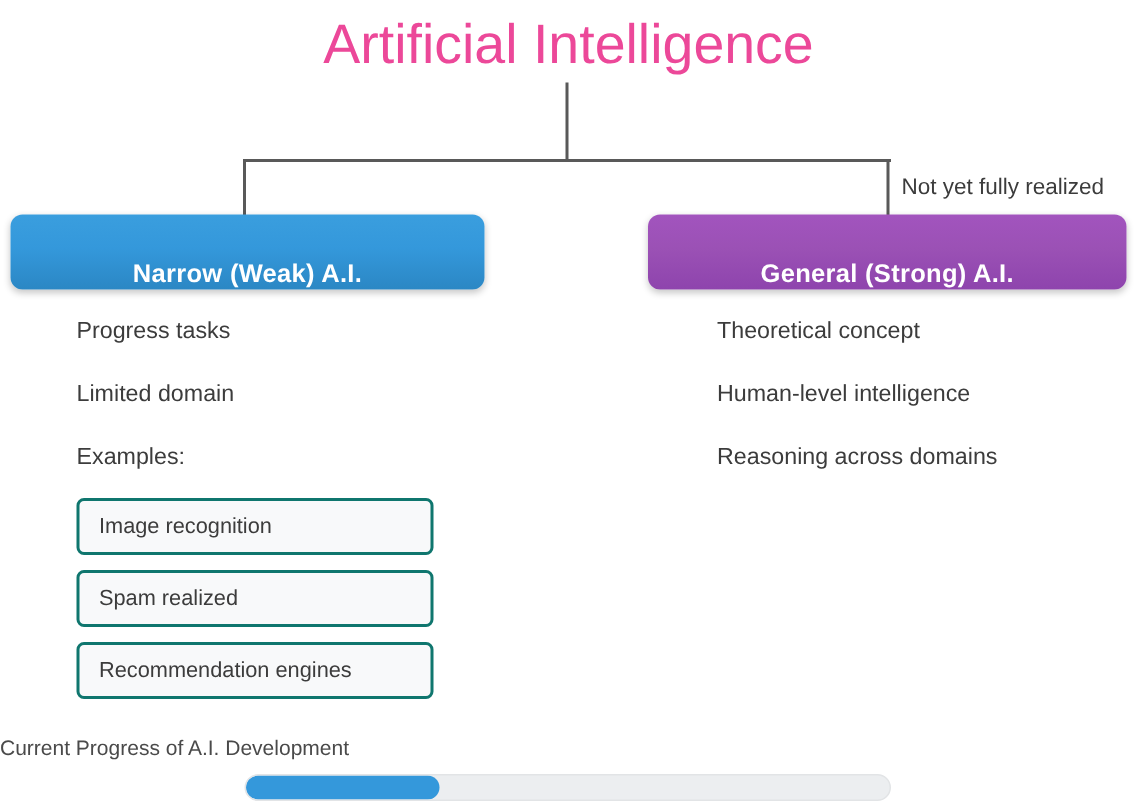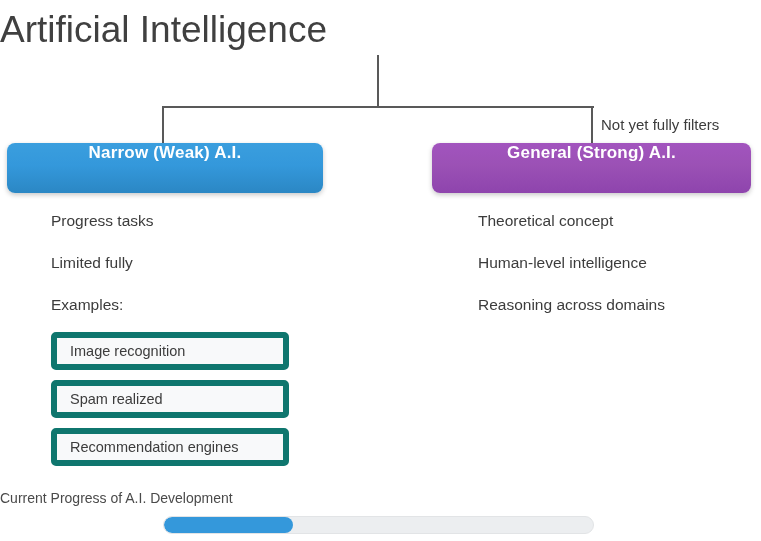--- a/index.html
+++ b/index.html
@@ -19,24 +19,24 @@
     position: absolute;
     inset: 0;
   }
 
   
   .title {
     position: absolute;
     left: 0;
     top: 8px;
     width: 758px;
-    text-align: left;
+    text-align: center;
     font-size: 37px;
     font-weight: 400;
-    color: #404040;
+    color: #ec4899;
     letter-spacing: 0px;
     line-height: 44px;
     white-space: nowrap;
   }
 
   
   .connector {
     position: absolute;
     background: #595959;
   }
@@ -75,21 +75,21 @@
     line-height: 18px;
   }
 
   
   .branch-box {
     position: absolute;
     top: 143px;
     height: 50px;
     border-radius: 8px;
     display: flex;
-    align-items: flex-start;
+    align-items: flex-end;
     justify-content: center;
     color: #ffffff;
     font-size: 17px;
     font-weight: bold;
     letter-spacing: 0.2px;
     box-shadow: 0 2px 5px rgba(0,0,0,0.22);
     white-space: nowrap;
   }
   .branch-box.narrow {
     left: 7px;
@@ -126,21 +126,21 @@
     left: 51px;
     top: 332px;
     width: 238px;
   }
   .example-chip {
     box-sizing: border-box;
     width: 238px;
     height: 38px;
     margin-bottom: 10px;
     background: #f8f9fa;
-    border: 6px solid #0f766e;
+    border: 2px solid #0f766e;
     border-radius: 5px;
     display: flex;
     align-items: center;
     padding-left: 13px;
     font-size: 14.5px;
     color: #3c3c3c;
     white-space: nowrap;
   }
   .example-chip:last-child { margin-bottom: 4px; }
 
@@ -179,33 +179,33 @@
 
 <div id="diagram">
 
   <div class="title">Artificial Intelligence</div>
 
   <div class="connector stem-vertical"></div>
   <div class="connector cross-horizontal"></div>
   <div class="connector drop-left"></div>
   <div class="connector drop-right"></div>
 
-  <div class="branch-note">Not yet fully filters</div>
+  <div class="branch-note">Not yet fully realized</div>
 
   <div class="branch-box narrow">
     <span>Narrow (Weak) A.I.</span>
   </div>
 
   <div class="branch-box general">
     <span>General (Strong) A.I.</span>
   </div>
 
   <div class="column left">
     <div class="bullet">Progress tasks</div>
-    <div class="bullet">Limited fully</div>
+    <div class="bullet">Limited domain</div>
     <div class="bullet">Examples:</div>
   </div>
 
   <div class="column right">
     <div class="bullet">Theoretical concept</div>
     <div class="bullet">Human-level intelligence</div>
     <div class="bullet">Reasoning across domains</div>
   </div>
 
   <div class="examples">

